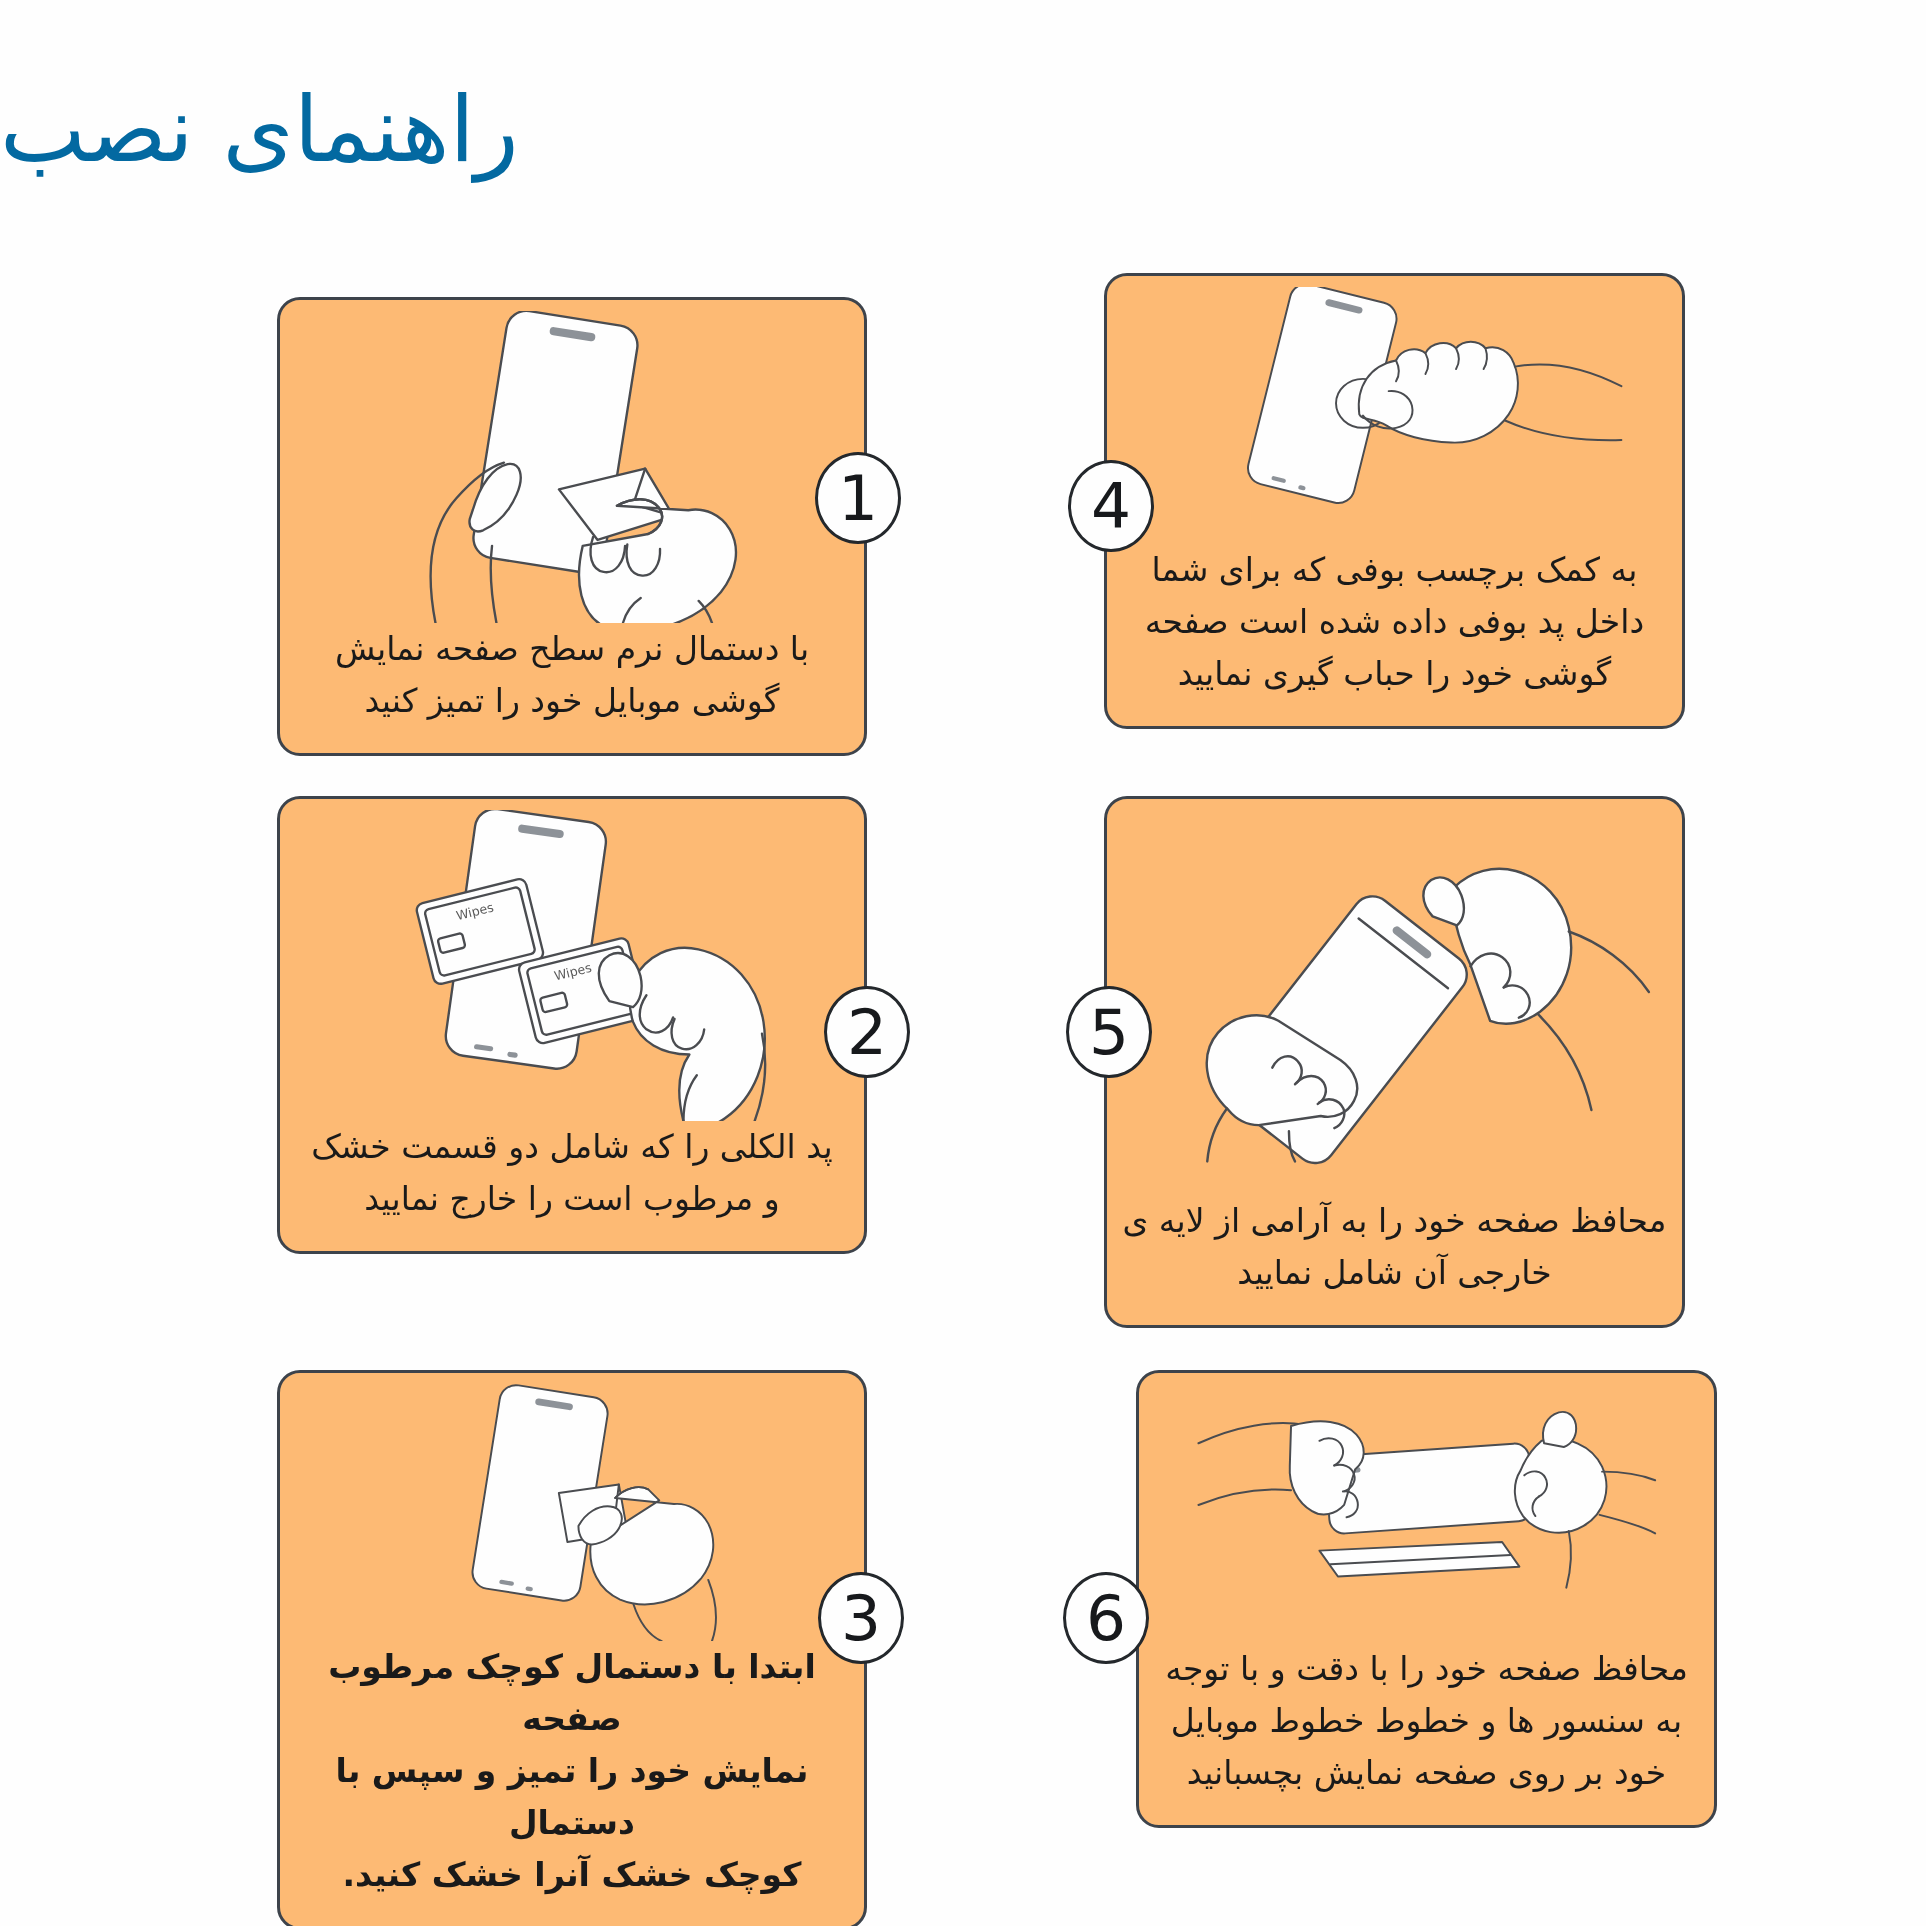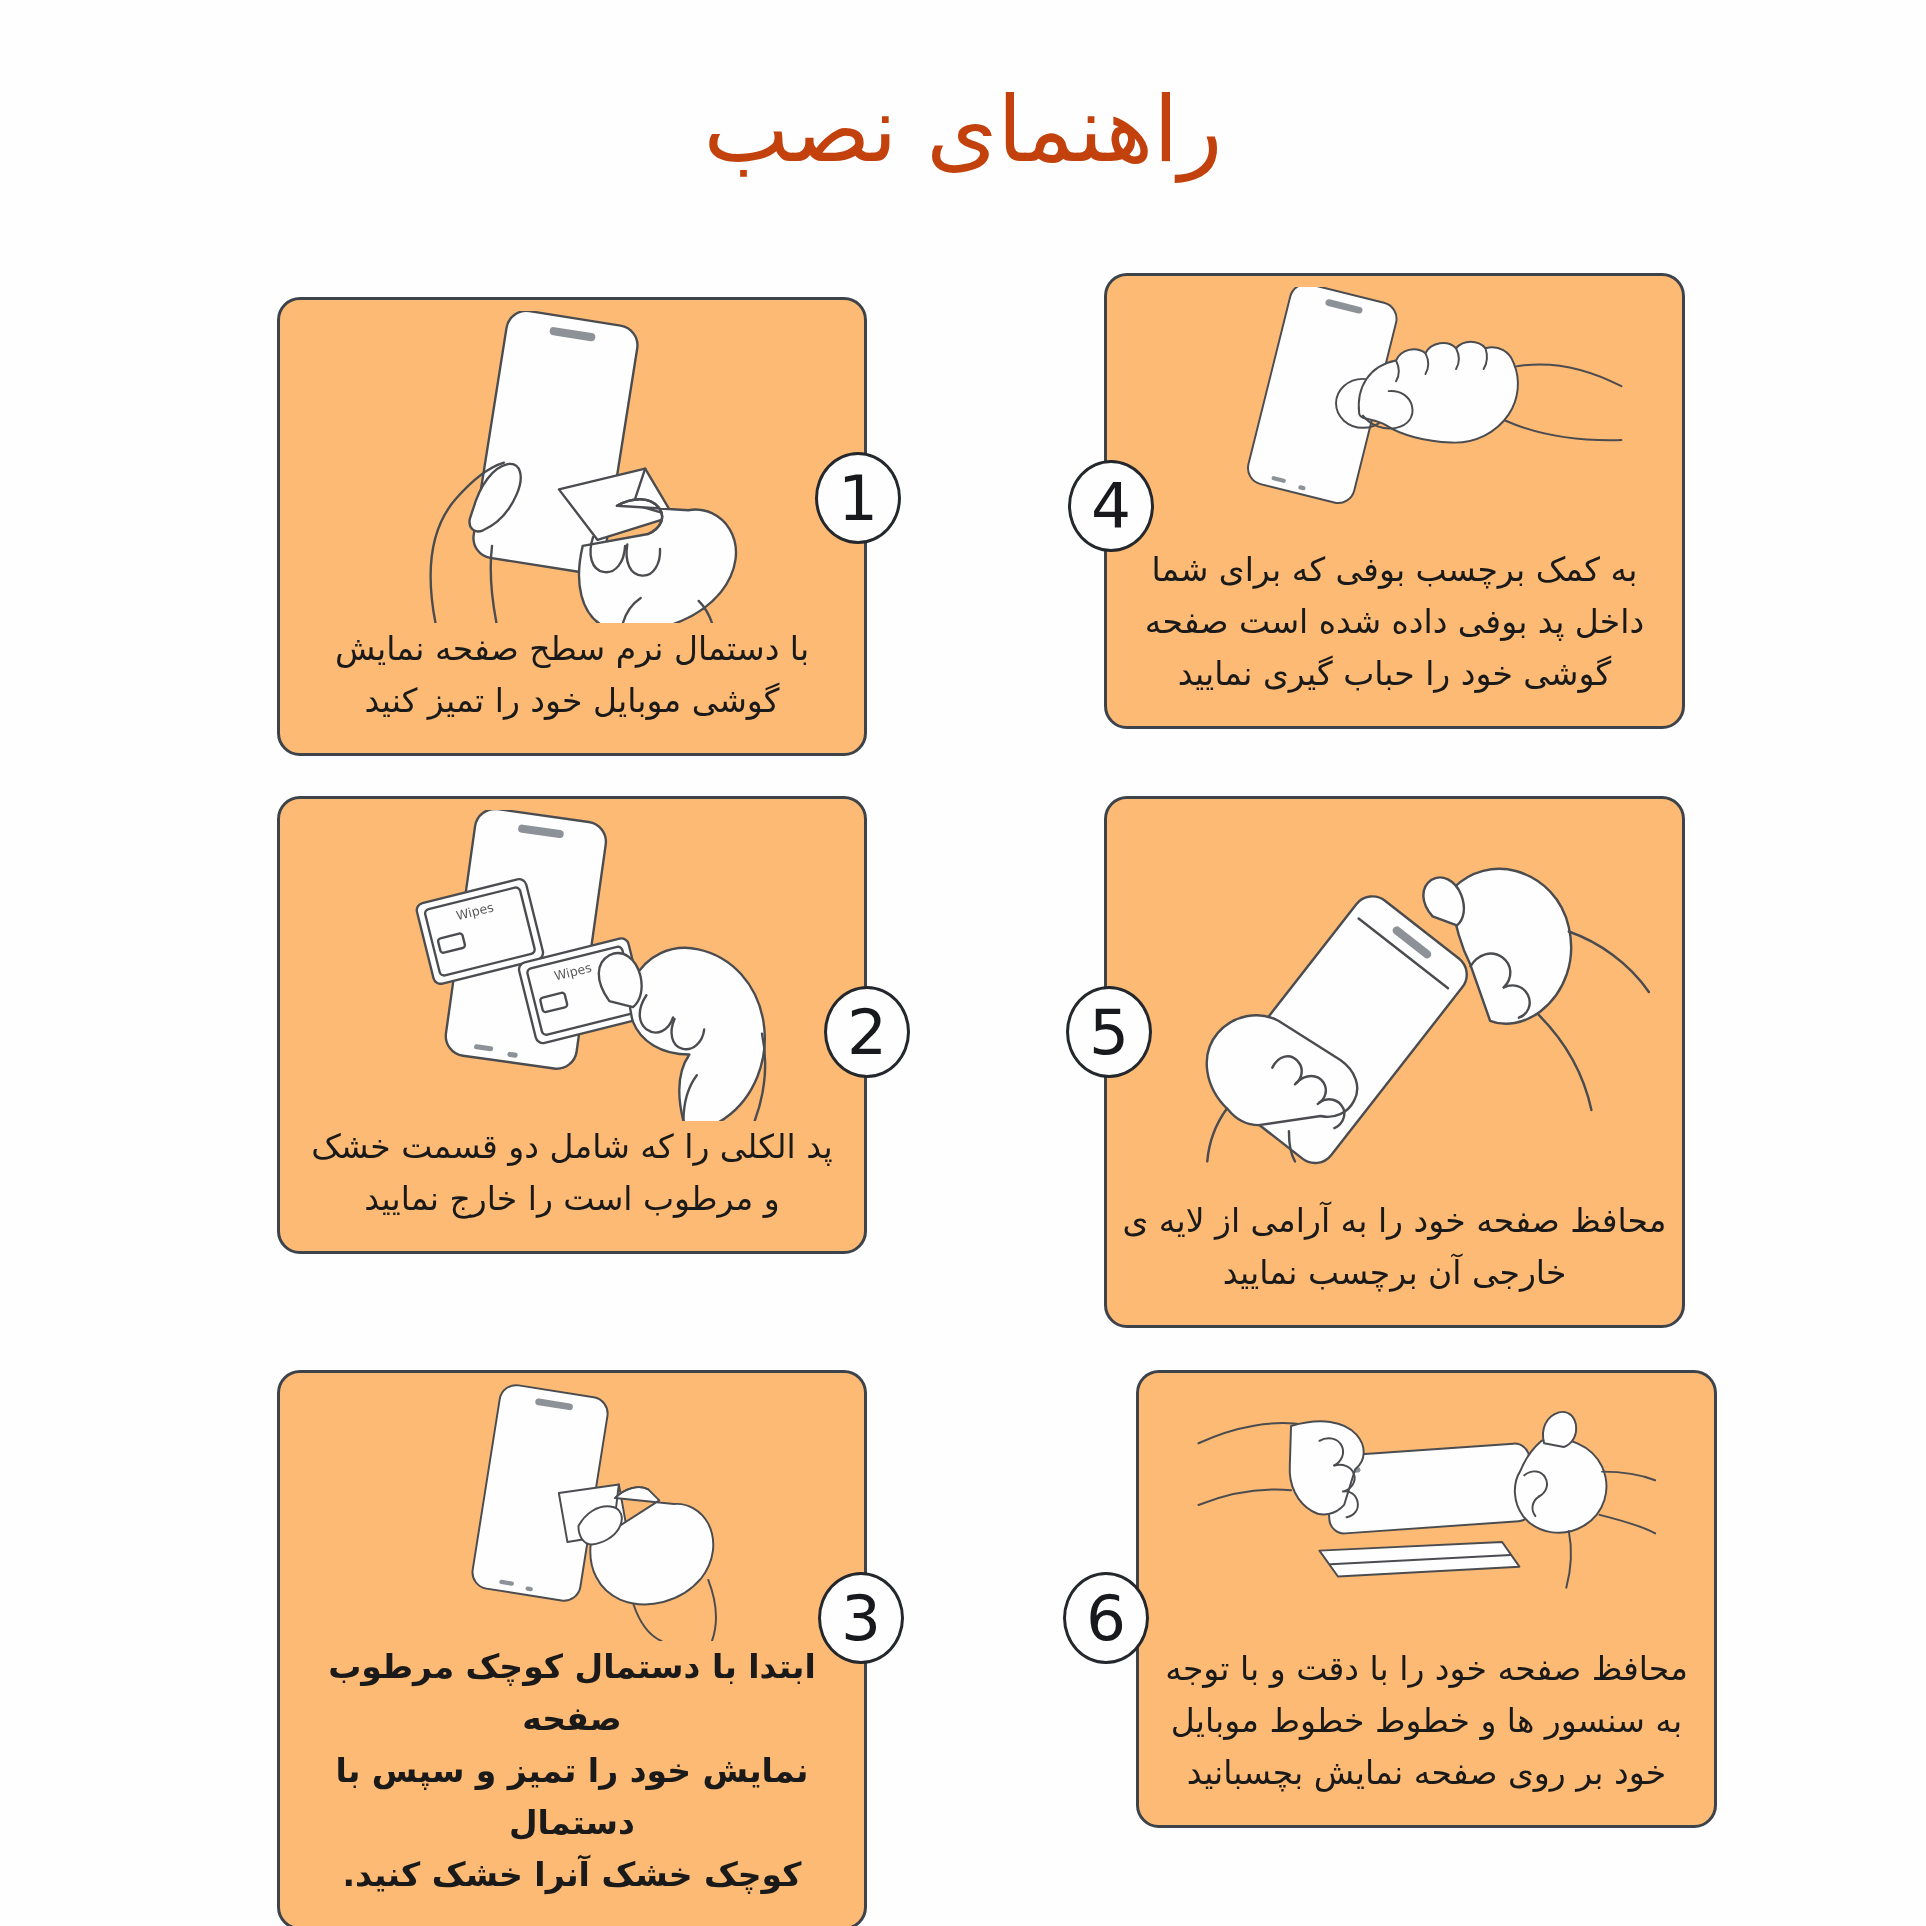--- a/index.html
+++ b/index.html
@@ -1,19 +1,19 @@
 <!DOCTYPE html>
 <html lang="fa" style="font-size:12.3px"><head>
 <meta charset="utf-8">
 <style>
   html,body{margin:0;padding:0;background:#ffffff;}
   #page{position:relative;width:1926px;height:1926px;background:#fefefe;overflow:hidden;
         font-family:"DejaVu Sans",sans-serif;color:#1b1b1b;}
-  #title{position:absolute;top:71px;left:0;right:0;text-align:center;
-         font-size:91px;line-height:1.3;color:#c2410c;direction:rtl;}
+  #title{position:absolute;top:71px;left:0;right:0;text-align:left;
+         font-size:91px;line-height:1.3;color:#0369a1;direction:rtl;}
   .panel{position:absolute;border:3.1px solid #3d434b;border-radius:23px;background:#fdba74;
          display:flex;flex-direction:column;box-sizing:border-box;overflow:hidden;}
   .p1{left:277px;top:273px;width:590px;height:459px;margin-top:24px;}
   .p2{left:277px;top:796px;width:590px;height:458px;}
   .p3{left:277px;top:1370px;width:590px;height:560px;font-weight:bold;}
   .p4{left:1104px;top:273px;width:581px;height:456px;}
   .p5{left:1104px;top:796px;width:581px;height:532px;}
   .p6{left:1136px;top:1370px;width:581px;height:458px;}
   .art{flex:1 1 auto;min-height:0;padding:10.8px 7.7px 0 7.7px;display:flex;
        align-items:center;justify-content:center;}
@@ -194,21 +194,21 @@
           <path d="M 208 296 C 216 280 232 276 242 288 C 250 297 248 310 238 318"></path>
           <path d="M 240 316 C 252 304 268 304 276 316 C 282 326 278 338 268 344"></path>
           <path d="M 270 342 C 282 334 296 338 302 350 C 306 360 300 372 290 376"></path>
           <path d="M 148 350 C 132 372 124 396 122 420"></path>
           <path d="M 230 380 C 230 396 232 410 238 420"></path>
         </g>
       </svg>
     </div>
     <div class="caption">
       <div>محافظ صفحه خود را به آرامی از لایه ی</div>
-      <div>خارجی آن برچسب نمایید</div>
+      <div>خارجی آن شامل نمایید</div>
     </div>
   </div>
 
   <div class="panel p6">
     <div class="art">
       <svg class="lineart" viewBox="0 0 740 420" preserveAspectRatio="xMidYMid meet">
         <g transform="translate(205,118) rotate(-4)">
           <rect class="solid" x="0" y="0" width="330" height="126" rx="24"></rect>
           <rect class="slot" x="22" y="20" width="34" height="9" rx="4.5"></rect>
         </g>

